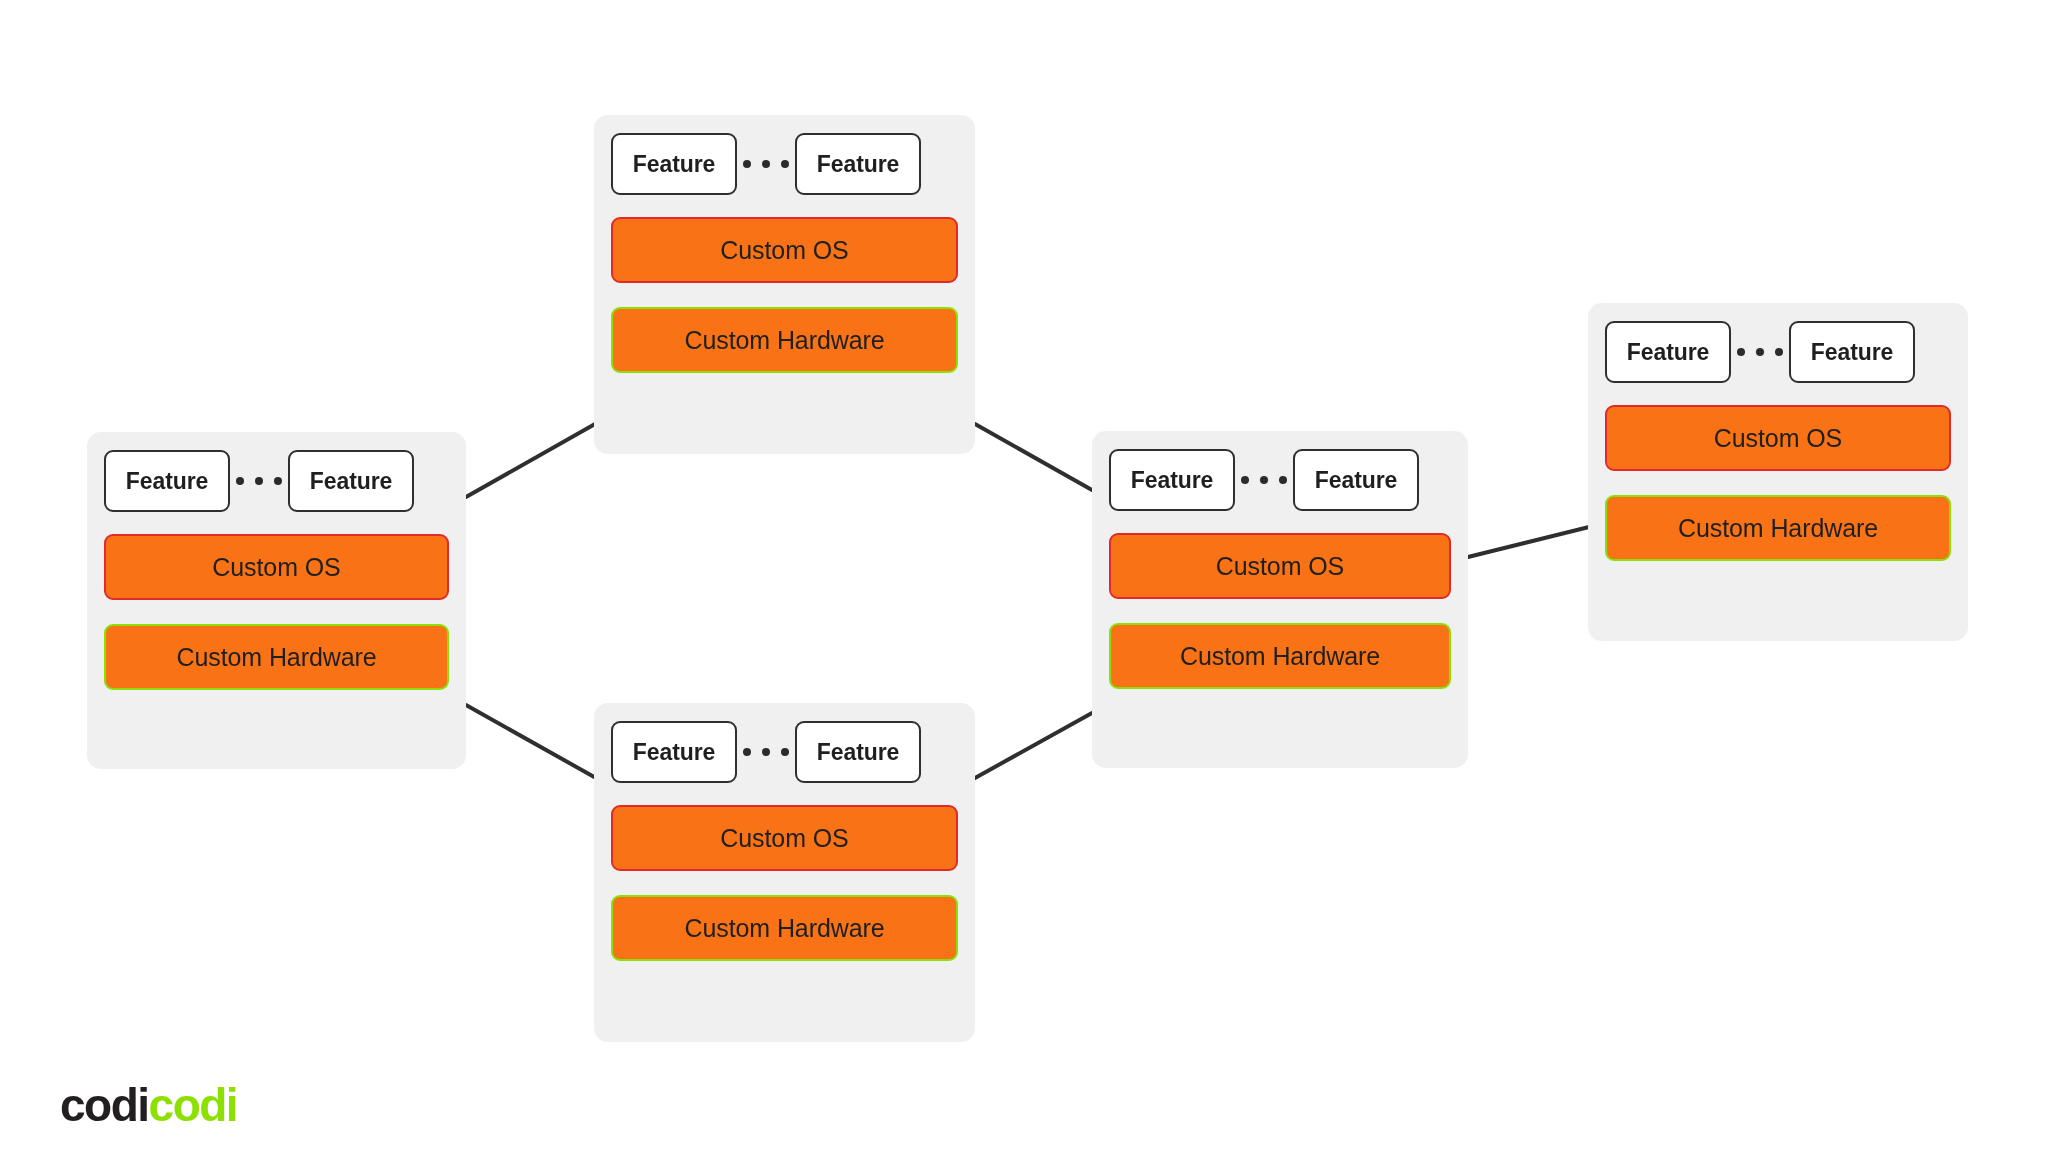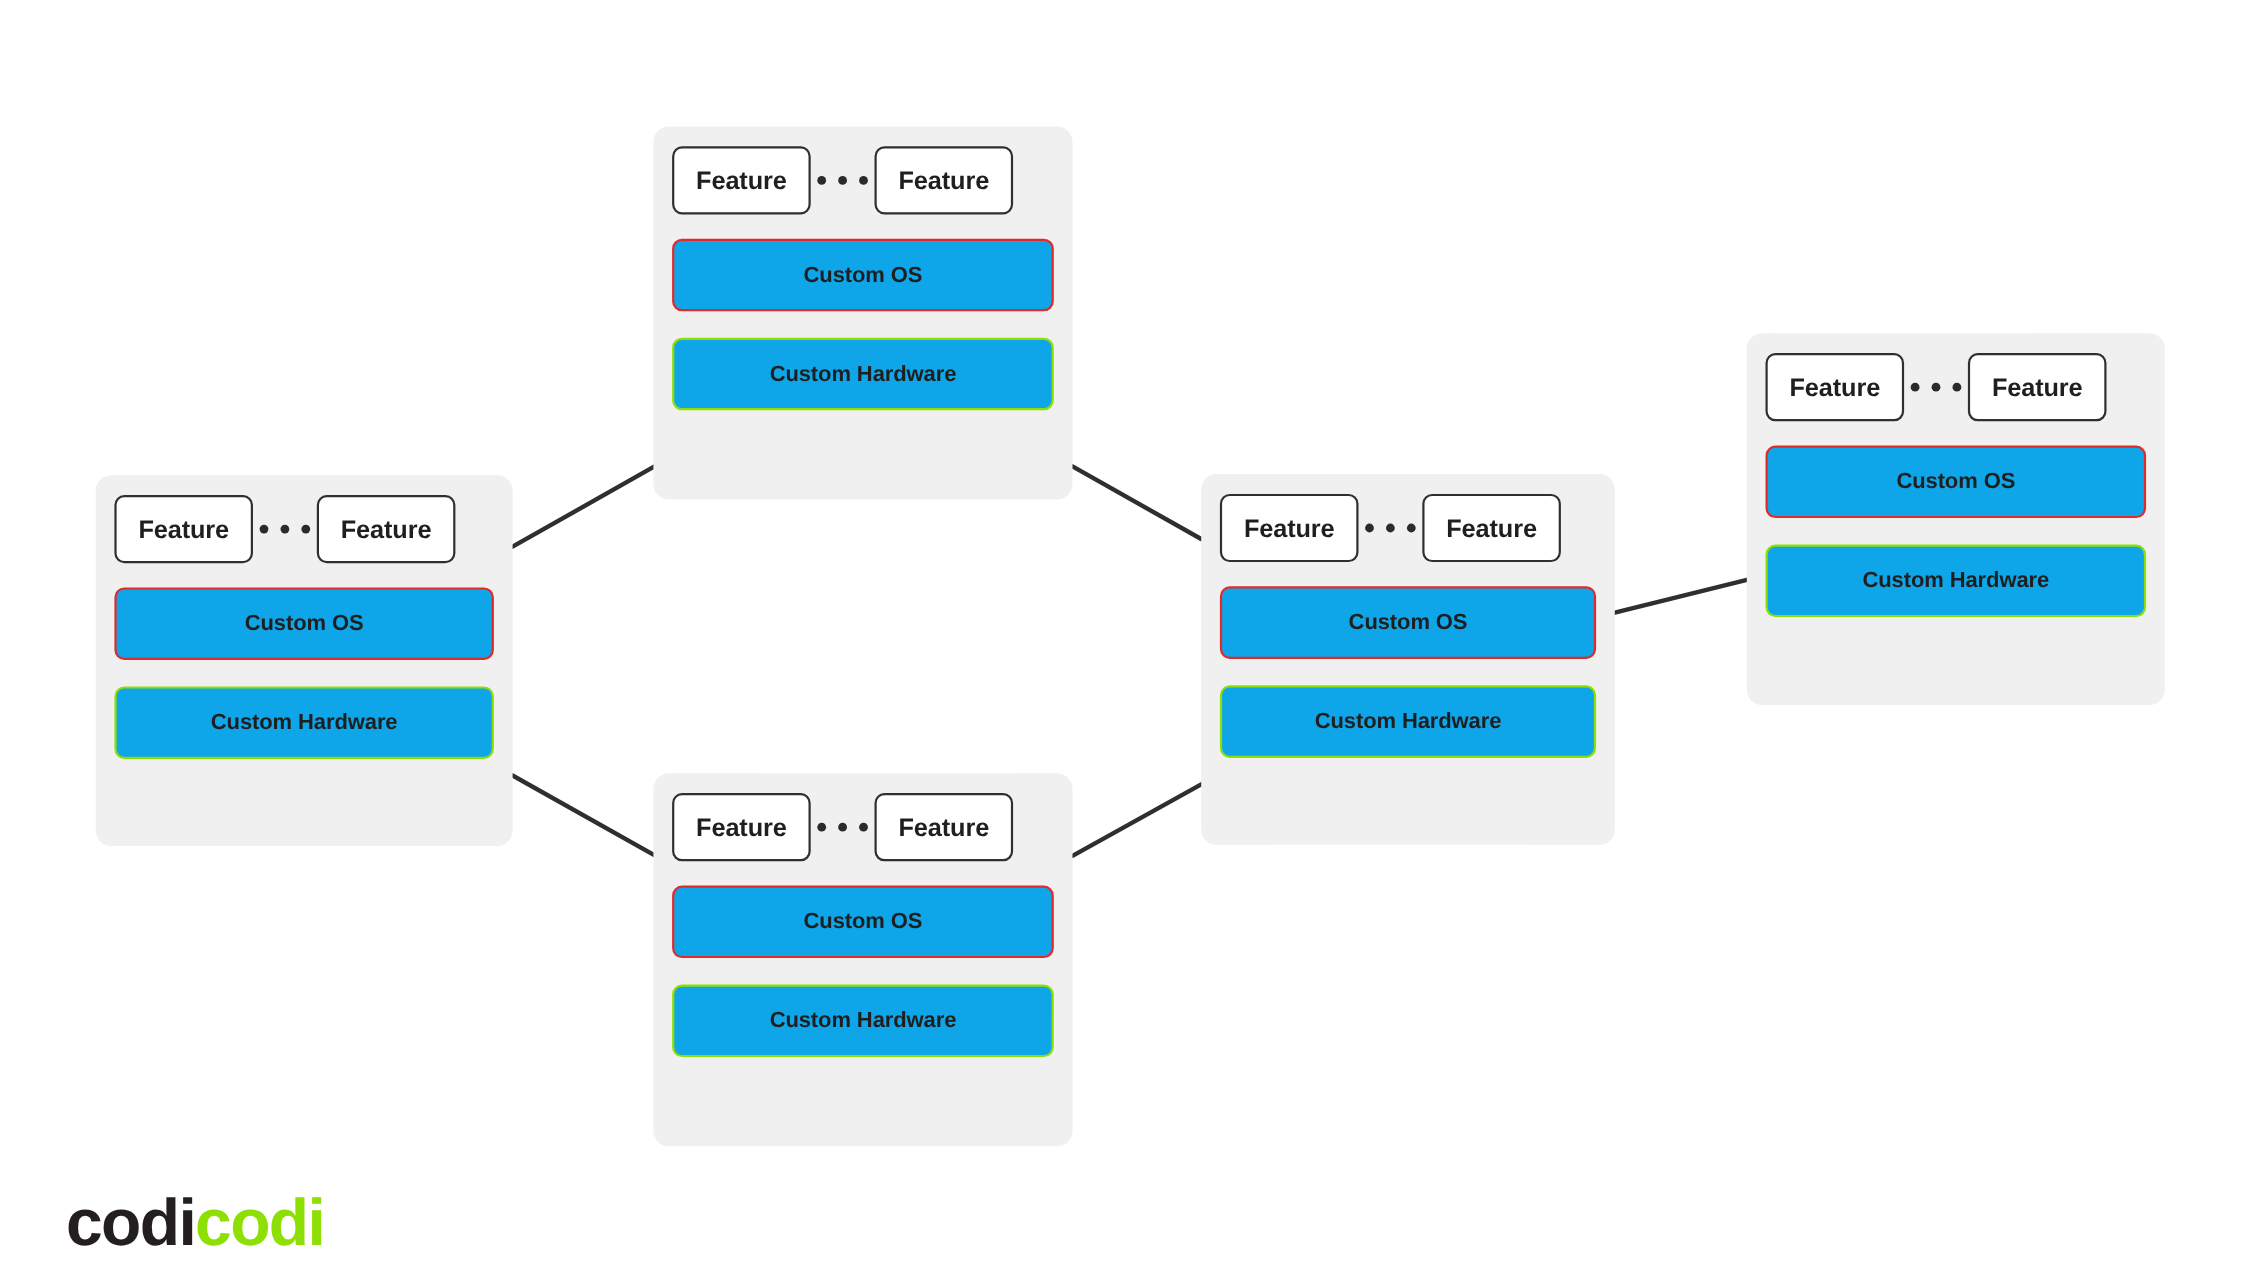--- a/index.html
+++ b/index.html
@@ -78,48 +78,48 @@
     height: 8px;
     border-radius: 50%;
     background: #2b2b2b;
   }
 
   
   .layer-bar {
     box-sizing: border-box;
     width: 100%;
     height: 66px;
-    background: #0ea5e9;
+    background: #f97316;
     border-radius: 9px;
     display: flex;
     align-items: center;
     justify-content: center;
-    font-size: 20px;
-    font-weight: bold;
+    font-size: 25px;
+    font-weight: normal;
     color: #1f1f1f;
     letter-spacing: -0.1px;
   }
   .layer-os {
     border: 2.5px solid #e02b2b;
     margin-top: 22px;
   }
   .layer-hw {
     border: 2.5px solid #8ddf04;
     margin-top: 24px;
   }
 
   
   #logo {
     position: absolute;
     left: 60px;
     top: 1082px;
     display: flex;
     flex-direction: row;
     align-items: baseline;
-    font-size: 60px;
+    font-size: 46px;
     font-weight: bold;
     letter-spacing: -1.5px;
     line-height: 1;
   }
   #logo .logo-codi { color: #231f20; }
   #logo .logo-lime { color: #8ddf04; }
 </style>
 </head>
 <body>
 

